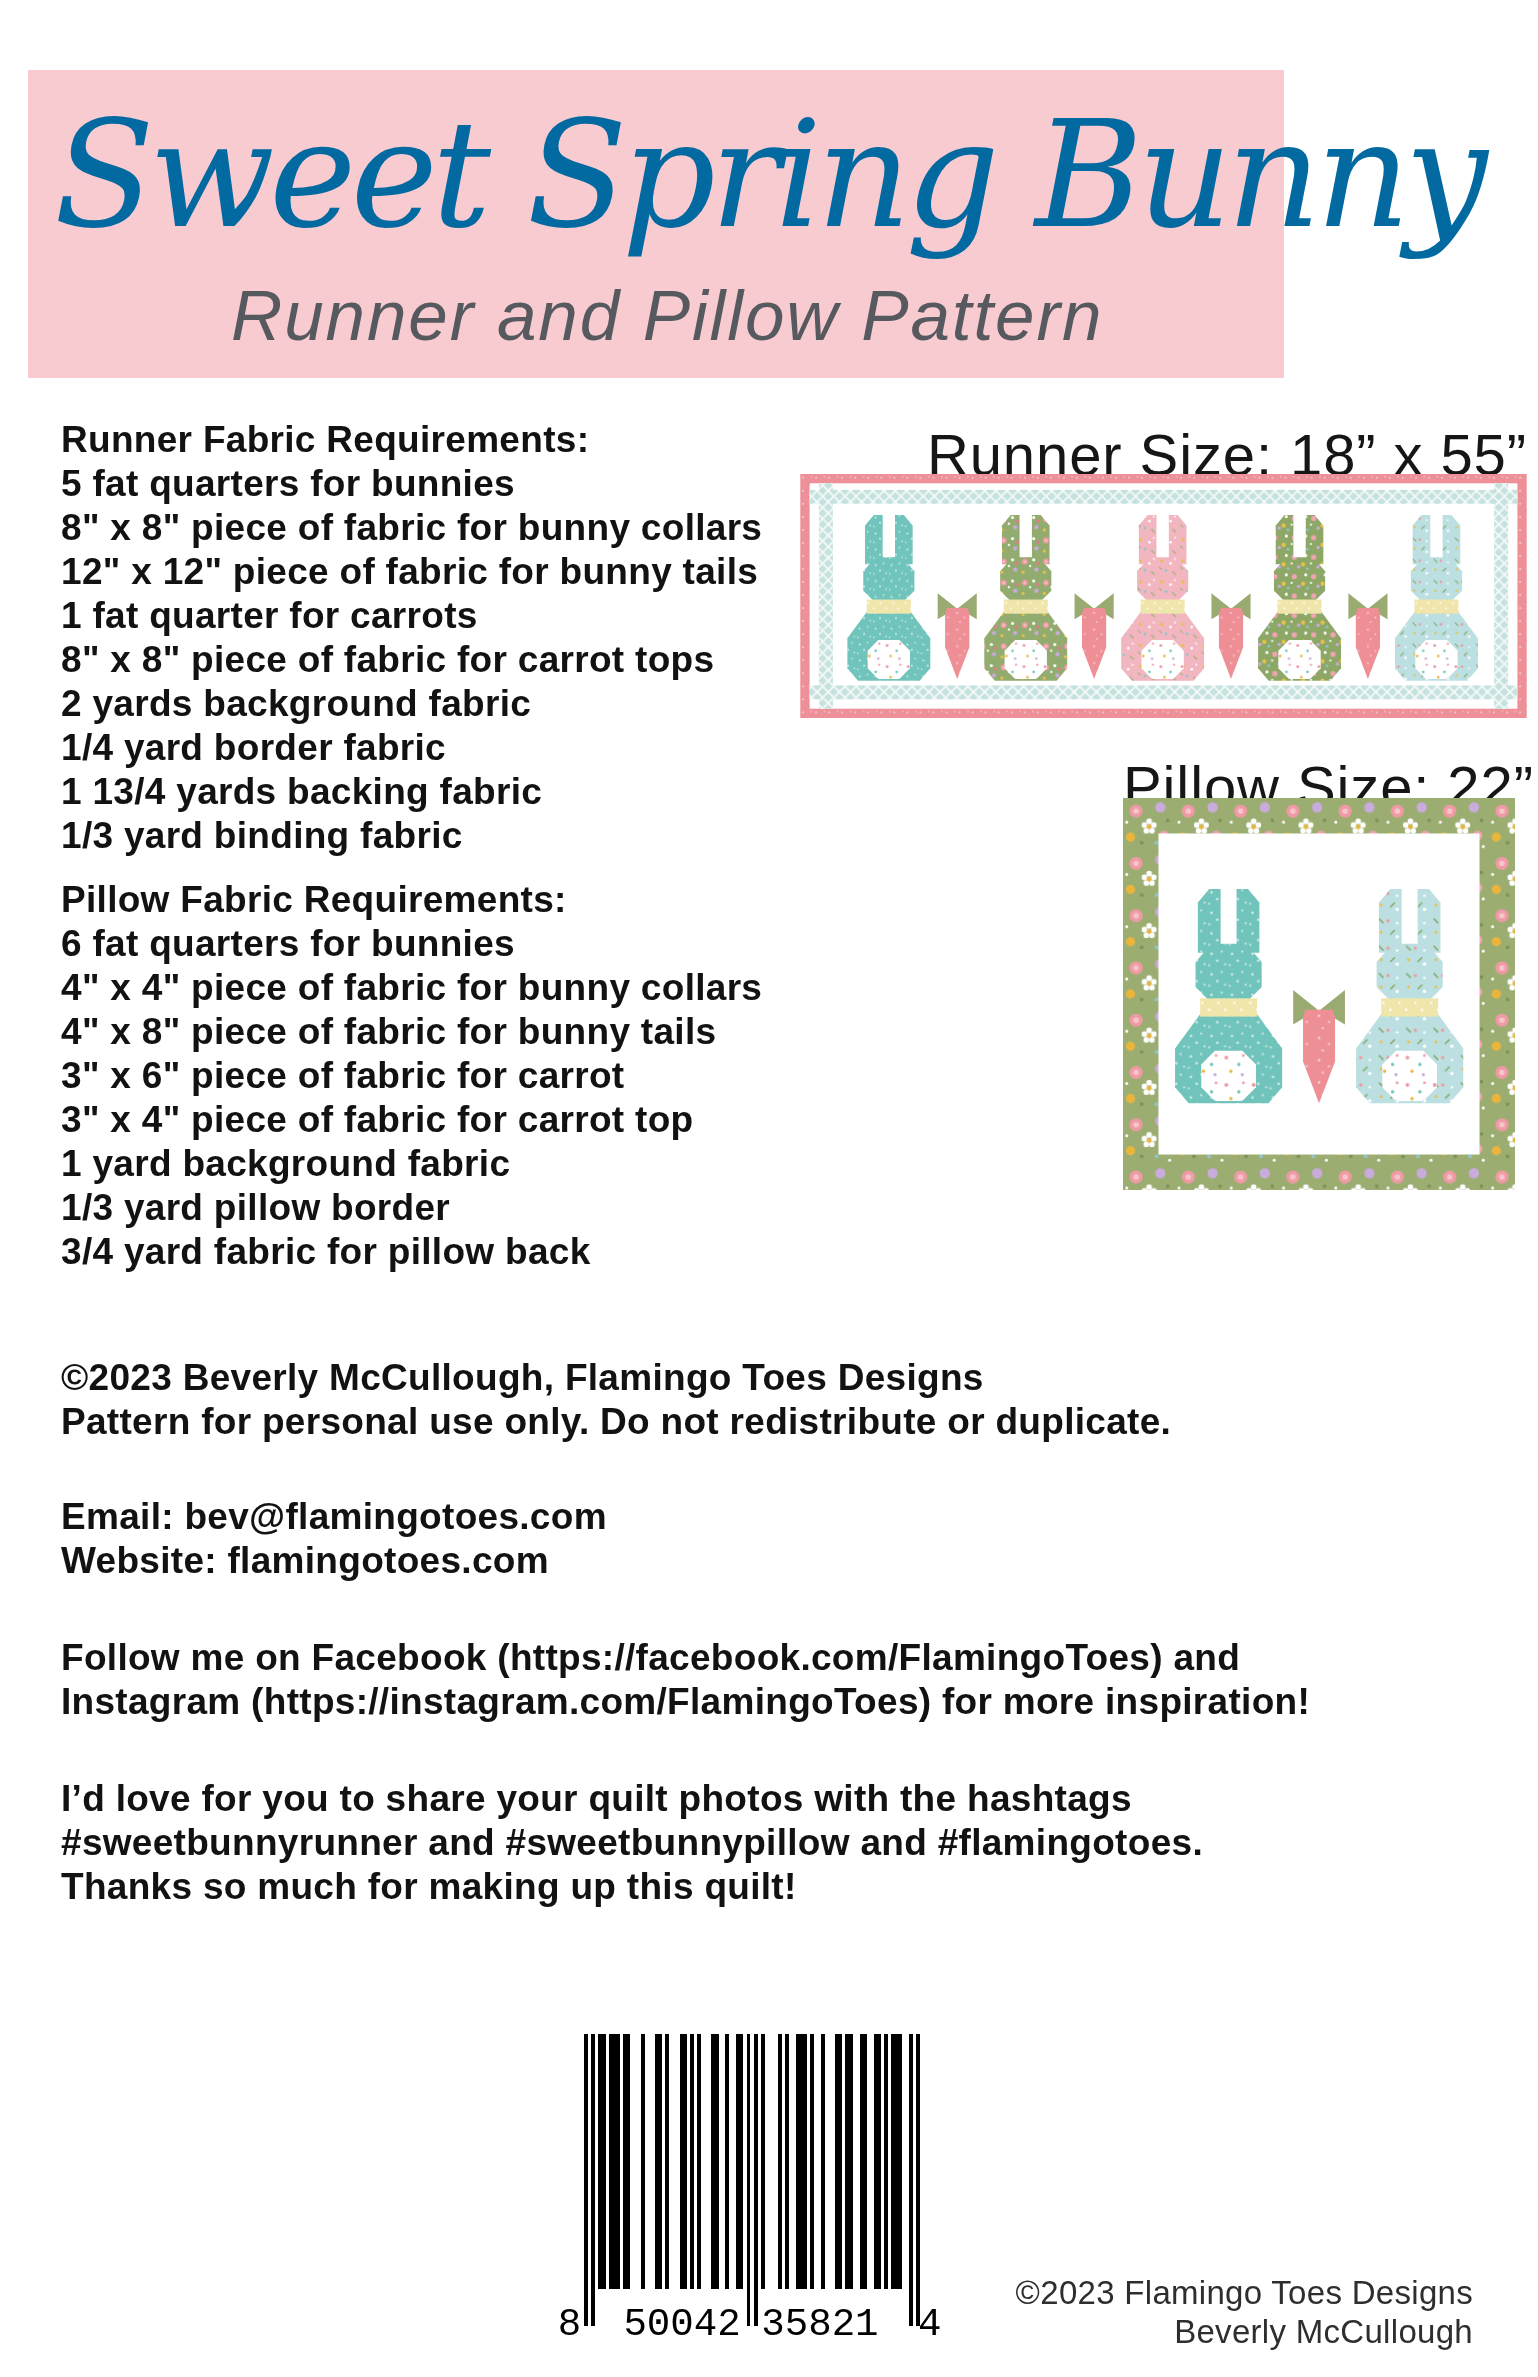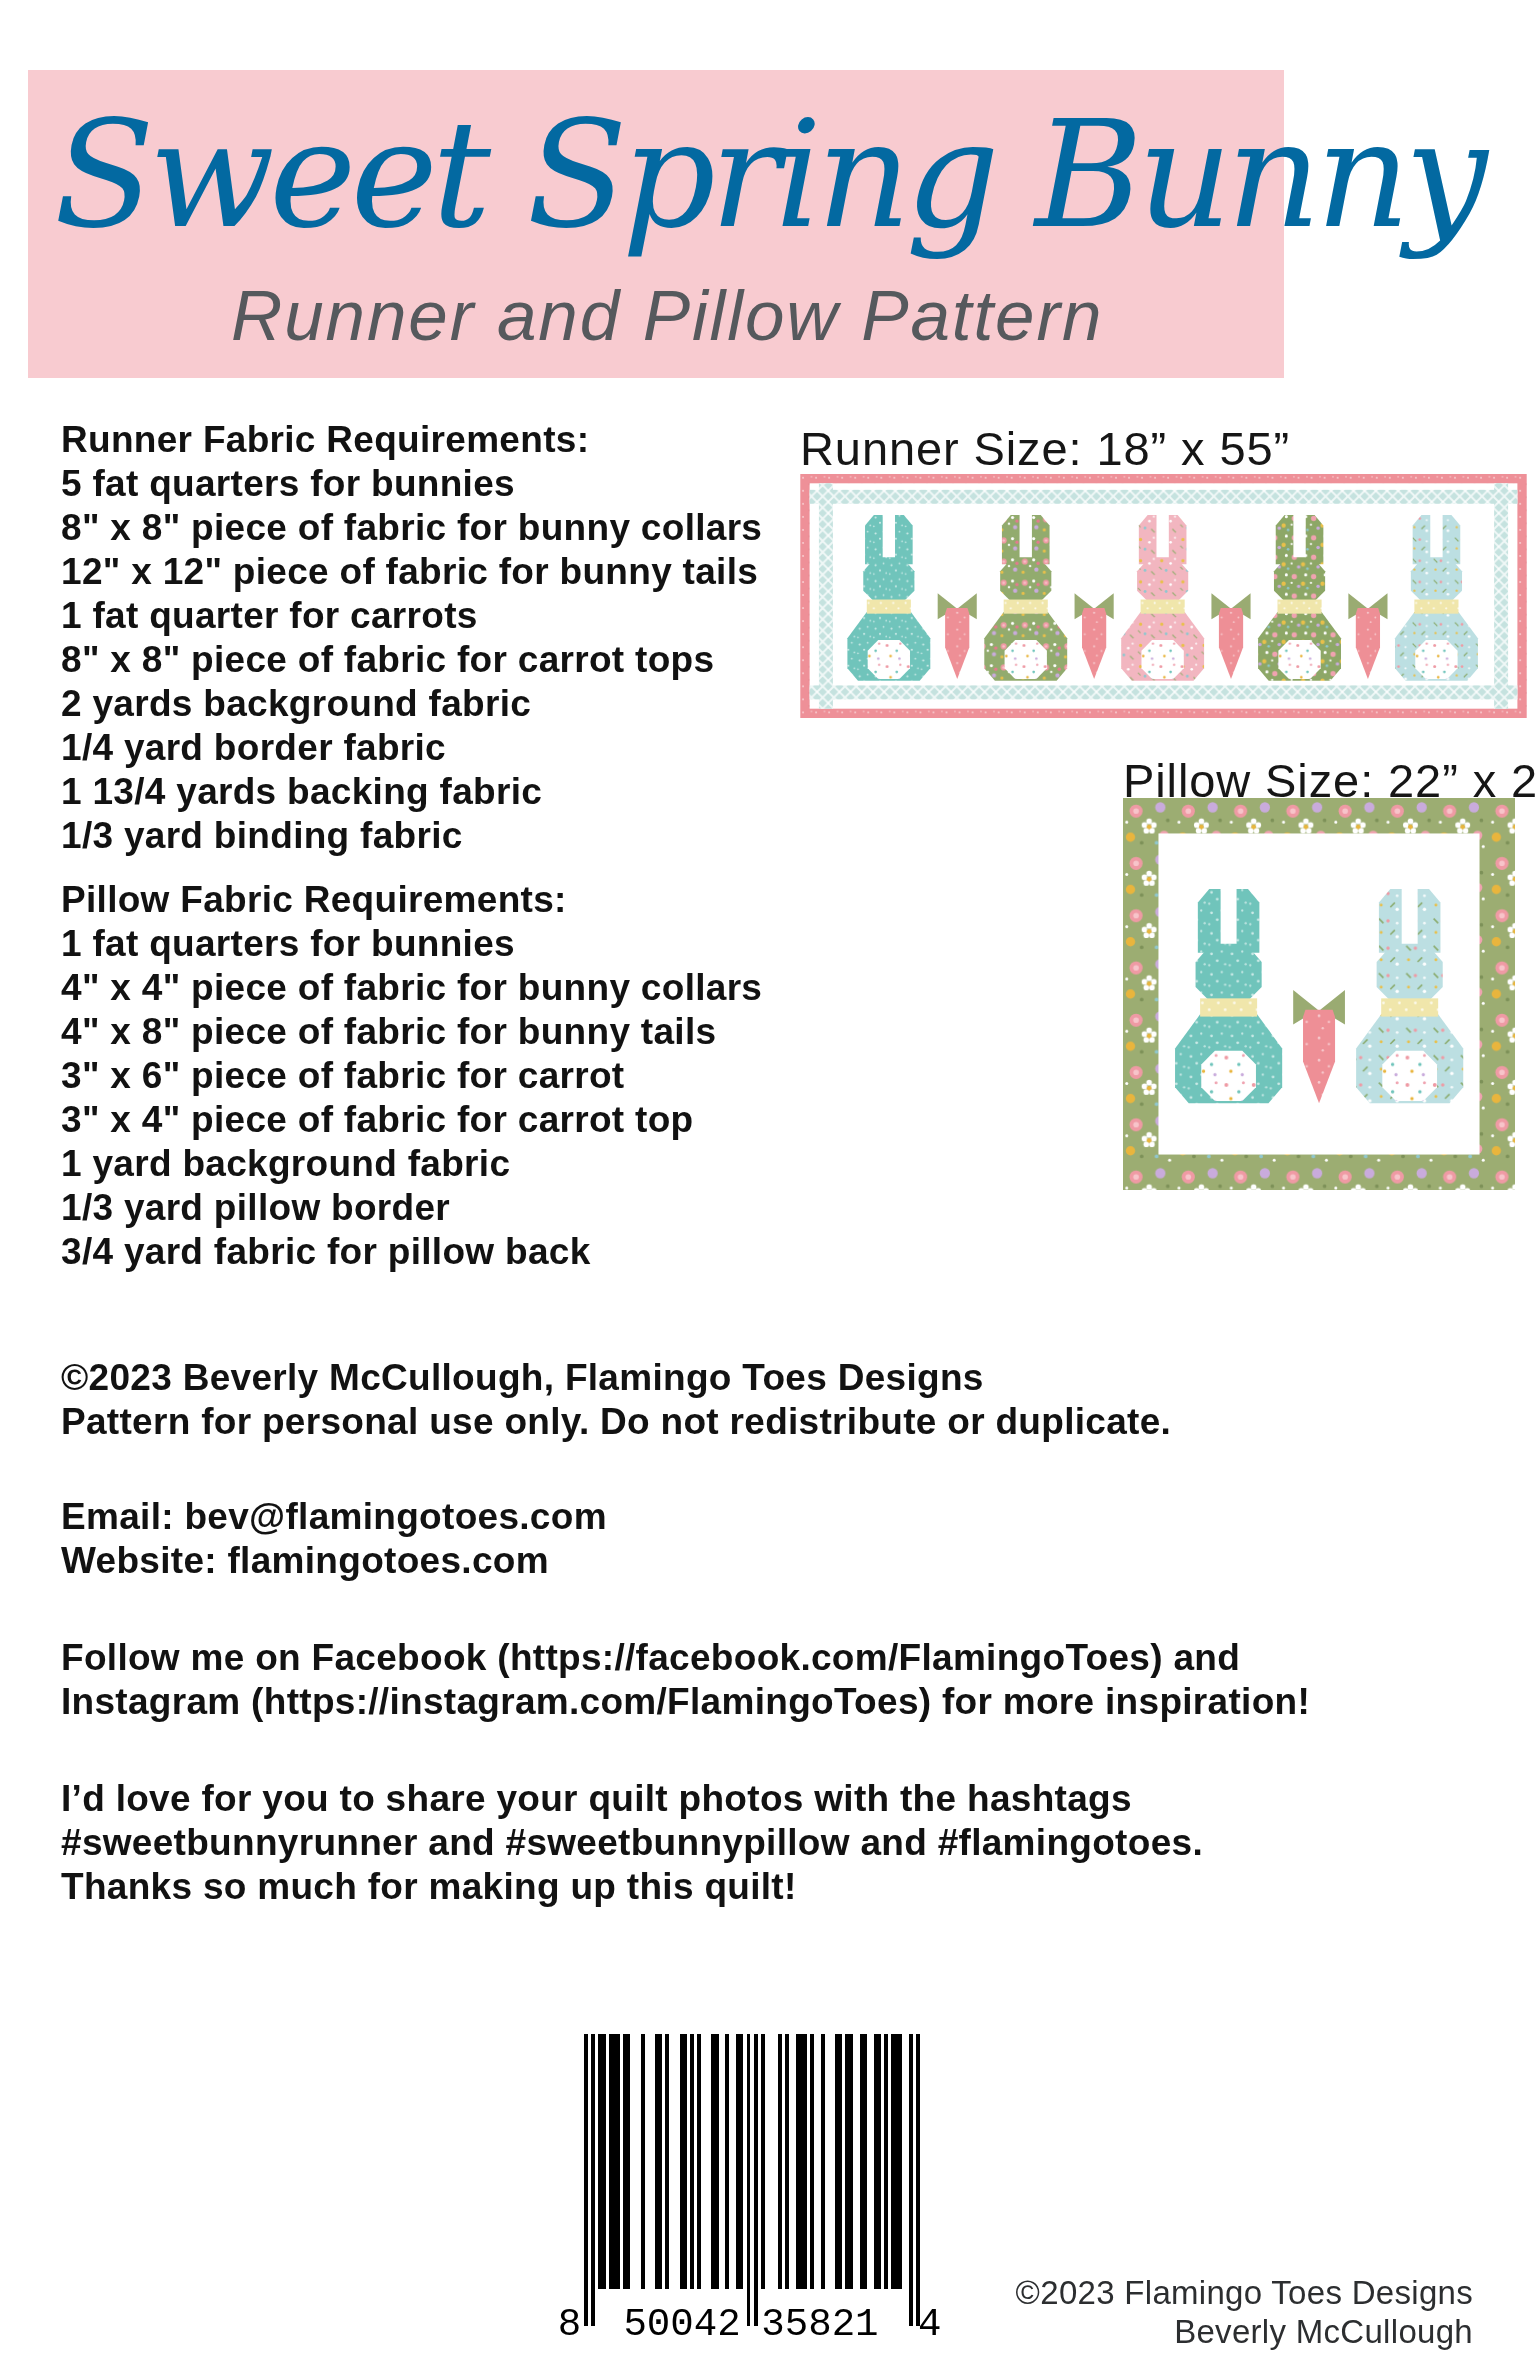--- a/index.html
+++ b/index.html
@@ -8,21 +8,21 @@
   
   .banner{position:absolute;left:28px;top:70px;width:1256px;height:308px;background:#f8cbd0;}
   .script-title{position:absolute;left:26px;top:7.5px;font-family:"DejaVu Serif","Liberation Serif",serif;
         font-style:italic;font-size:147px;line-height:196px;color:#0369a1;letter-spacing:-5.6px;white-space:nowrap;}
   .subtitle{position:absolute;left:203px;top:207px;font-size:71px;line-height:78px;color:#56595d;
         letter-spacing:1.9px;white-space:nowrap;font-weight:400;font-style:italic;}
   
   .txt{position:absolute;left:61px;font-size:37px;line-height:44px;letter-spacing:0.3px;color:#121212;white-space:nowrap;}
   .txt div{height:44px;font-weight:bold;}
   
-  .size-label{position:absolute;font-size:47px;color:#161616;letter-spacing:0.9px;white-space:nowrap;}
+  .size-label{position:absolute;font-size:58px;color:#161616;letter-spacing:0.9px;text-align:right;white-space:nowrap;}
   
   .preview{position:absolute;display:block;}
   
   .barcode{position:absolute;left:559px;top:2030px;}
   .bc-num{font-family:"Liberation Mono","DejaVu Sans Mono",monospace;font-size:42px;fill:#000;}
   
   .footer-credit{position:absolute;left:932px;top:2273px;width:541px;text-align:right;
         font-size:33px;line-height:39px;color:#2c2e30;letter-spacing:0.3px;}
 </style>
 </head>
@@ -156,21 +156,21 @@
     <div>1 fat quarter for carrots</div>
     <div>8" x 8" piece of fabric for carrot tops</div>
     <div>2 yards background fabric</div>
     <div>1/4 yard border fabric</div>
     <div>1 13/4 yards backing fabric</div>
     <div>1/3 yard binding fabric</div>
   </div>
 
   <div class="txt" style="top:878px">
     <div>Pillow Fabric Requirements:</div>
-    <div>1 fat quarters for bunnies</div>
+    <div>6 fat quarters for bunnies</div>
     <div>4" x 4" piece of fabric for bunny collars</div>
     <div>4" x 8" piece of fabric for bunny tails</div>
     <div>3" x 6" piece of fabric for carrot</div>
     <div>3" x 4" piece of fabric for carrot top</div>
     <div>1 yard background fabric</div>
     <div>1/3 yard pillow border</div>
     <div>3/4 yard fabric for pillow back</div>
   </div>
 
   <div class="size-label" style="left:800px;top:421px;width:727px">Runner Size: 18” x 55”</div>

